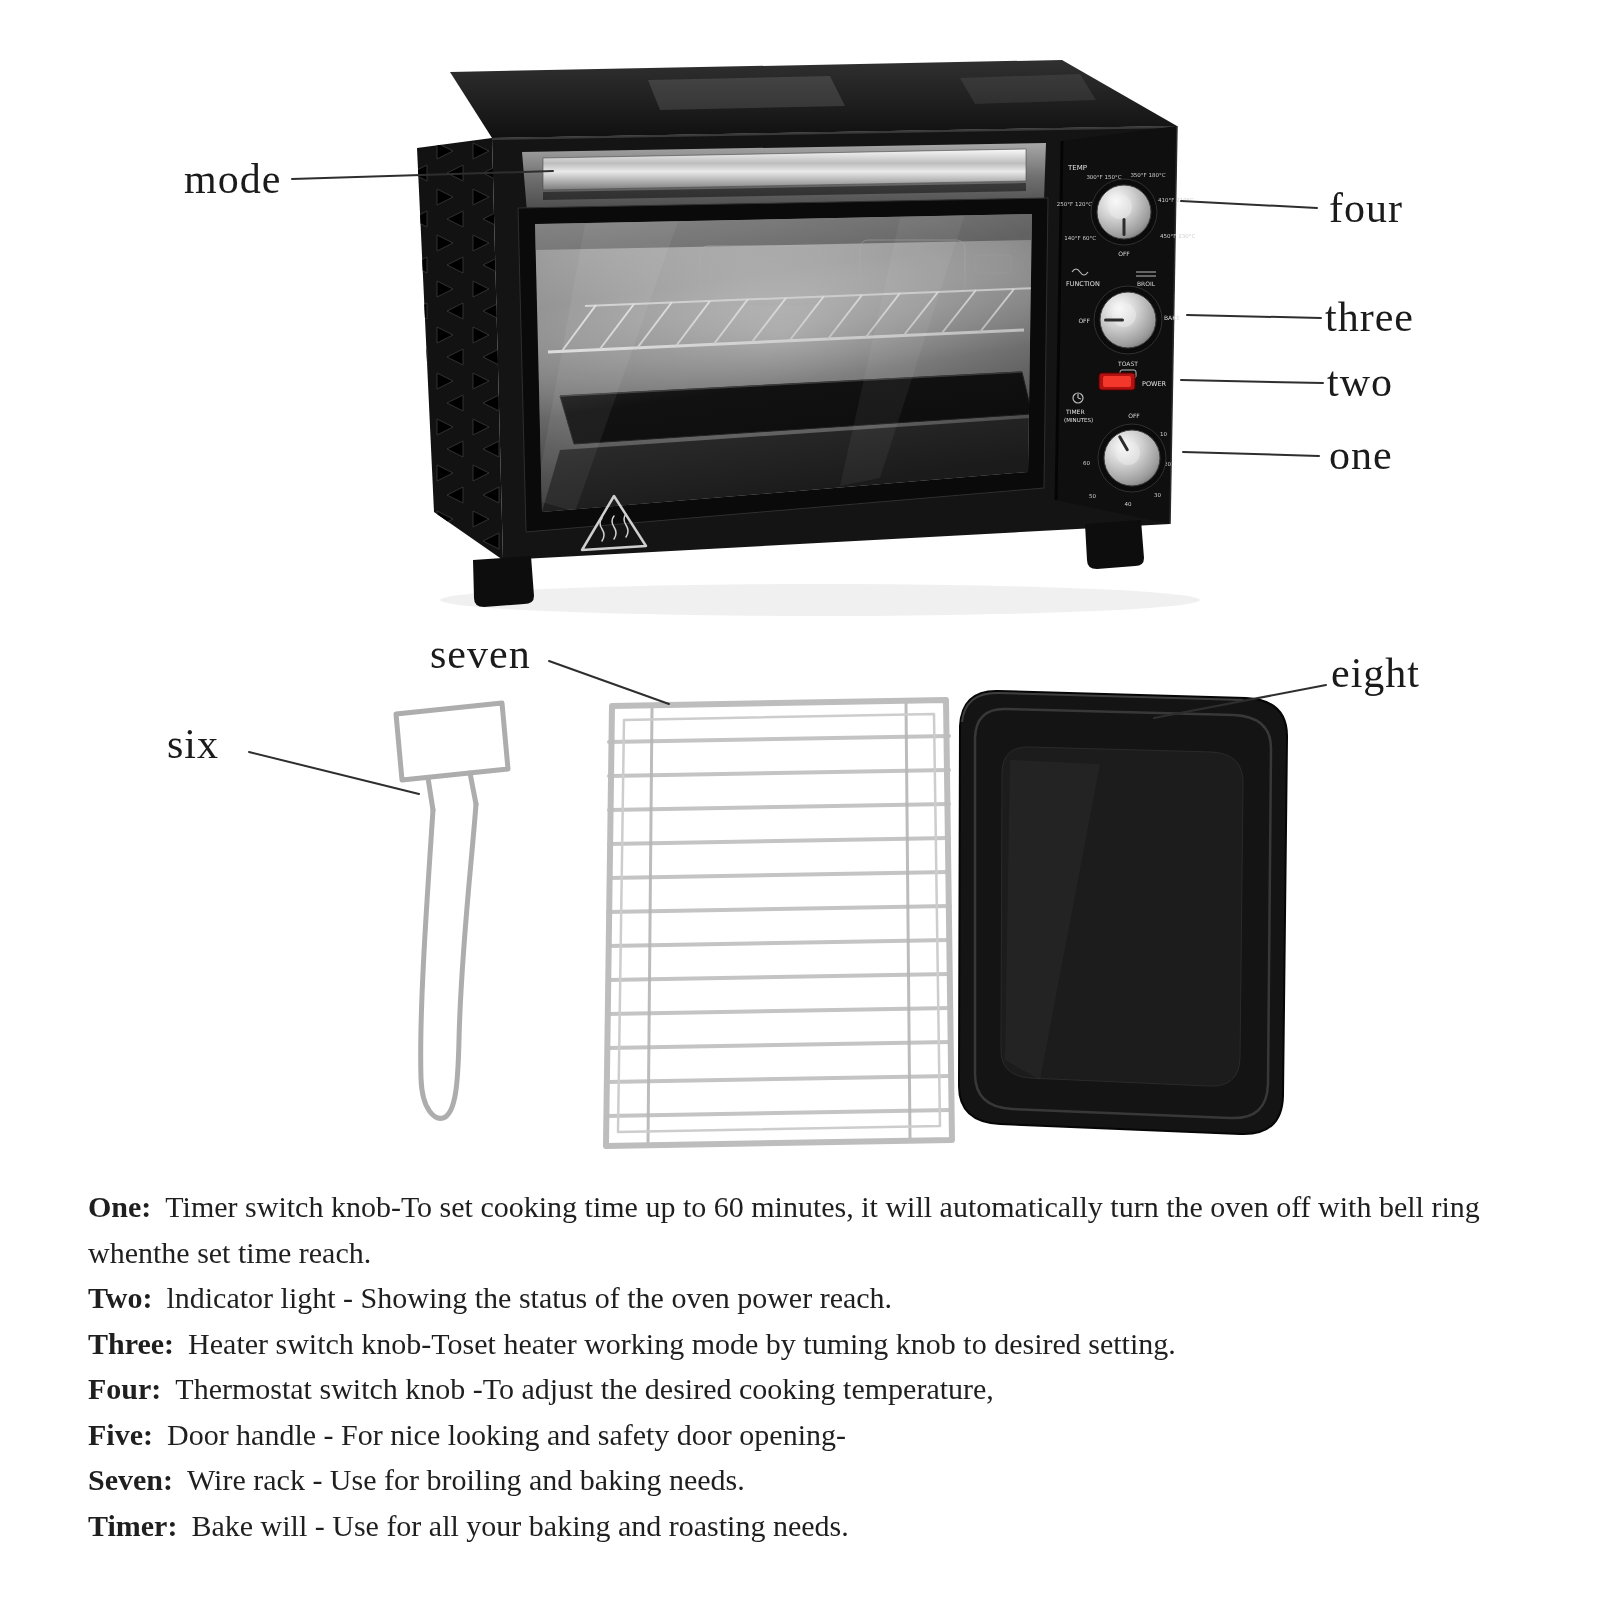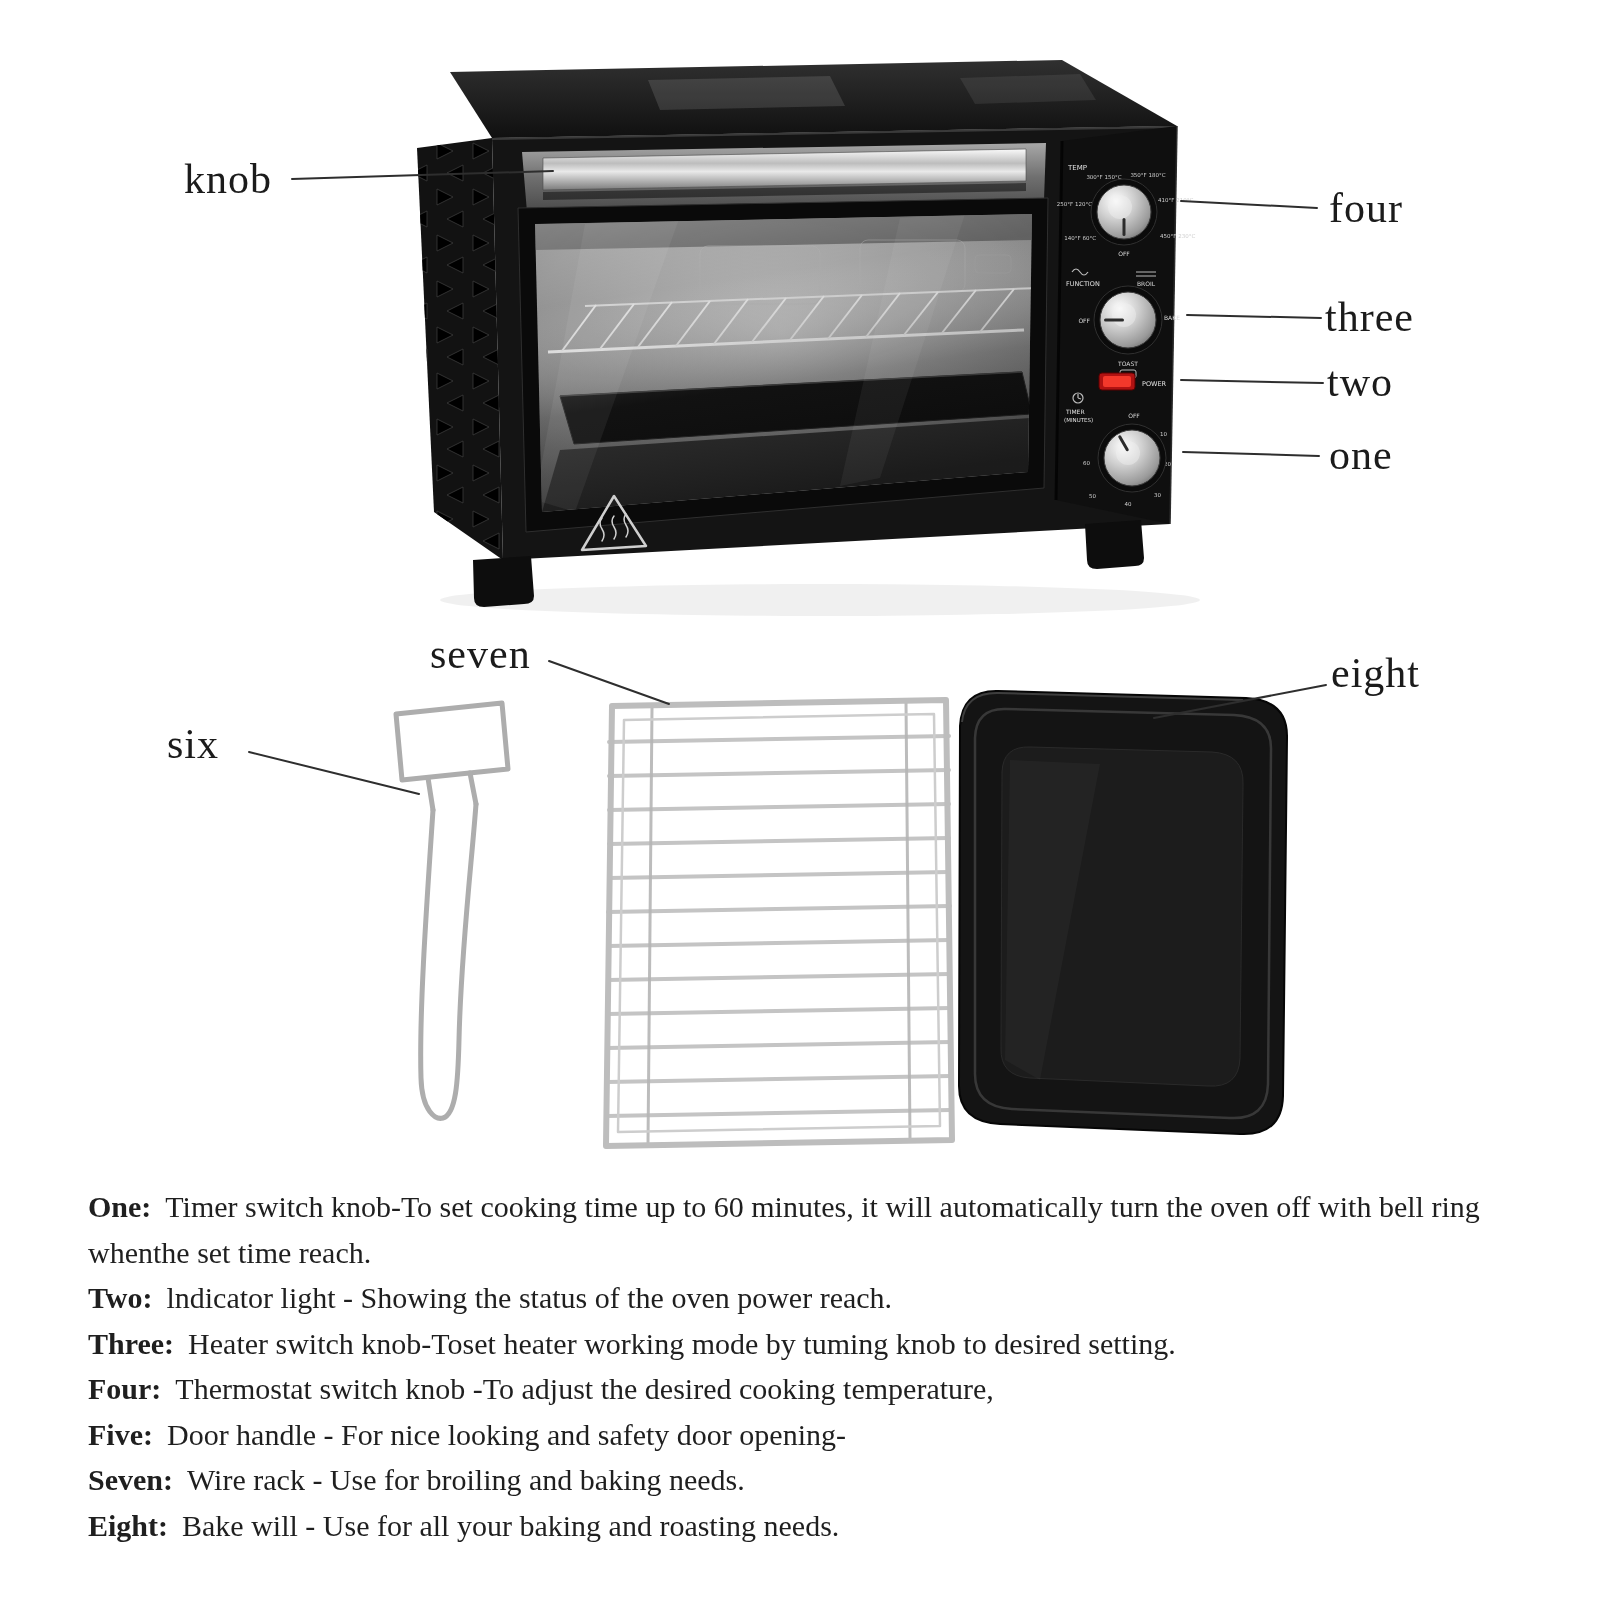--- a/index.html
+++ b/index.html
@@ -236,32 +236,32 @@
     <path d="M1317,208 L1181,201"></path>
     <path d="M1321,318 L1187,315"></path>
     <path d="M1323,383 L1181,380"></path>
     <path d="M1319,456 L1183,452"></path>
     <path d="M549,661 L669,704"></path>
     <path d="M249,752 L419,794"></path>
     <path d="M1326,685 L1154,718"></path>
   </g>
 </svg>
 
-<div class="callout" style="left:184px;top:179px">knob</div>
+<div class="callout" style="left:184px;top:179px">mode</div>
 <div class="callout" style="left:1329px;top:208px">four</div>
 <div class="callout" style="left:1325px;top:317px">three</div>
 <div class="callout" style="left:1327px;top:382px">two</div>
 <div class="callout" style="left:1329px;top:455px">one</div>
 <div class="callout" style="left:430px;top:654px">seven</div>
 <div class="callout" style="left:167px;top:744px">six</div>
 <div class="callout" style="left:1331px;top:673px">eight</div>
 
 <div class="legend">
   <p><span class="term">One:</span><span>Timer switch knob-To set cooking time up to 60 minutes, it will automatically turn the oven off with bell ring whenthe set time reach.</span></p>
   <p><span class="term">Two:</span><span>lndicator light - Showing the status of the oven power reach.</span></p>
   <p><span class="term">Three:</span><span>Heater switch knob-Toset heater working mode by tuming knob to desired setting.</span></p>
   <p><span class="term">Four:</span><span>Thermostat switch knob -To adjust the desired cooking temperature,</span></p>
   <p><span class="term">Five:</span><span>Door handle - For nice looking and safety door opening-</span></p>
   <p><span class="term">Seven:</span><span>Wire rack - Use for broiling and baking needs.</span></p>
-  <p><span class="term">Eight:</span><span>Bake will - Use for all your baking and roasting needs.</span></p>
+  <p><span class="term">Timer:</span><span>Bake will - Use for all your baking and roasting needs.</span></p>
 </div>
 
 </div>
 
 </body></html>

